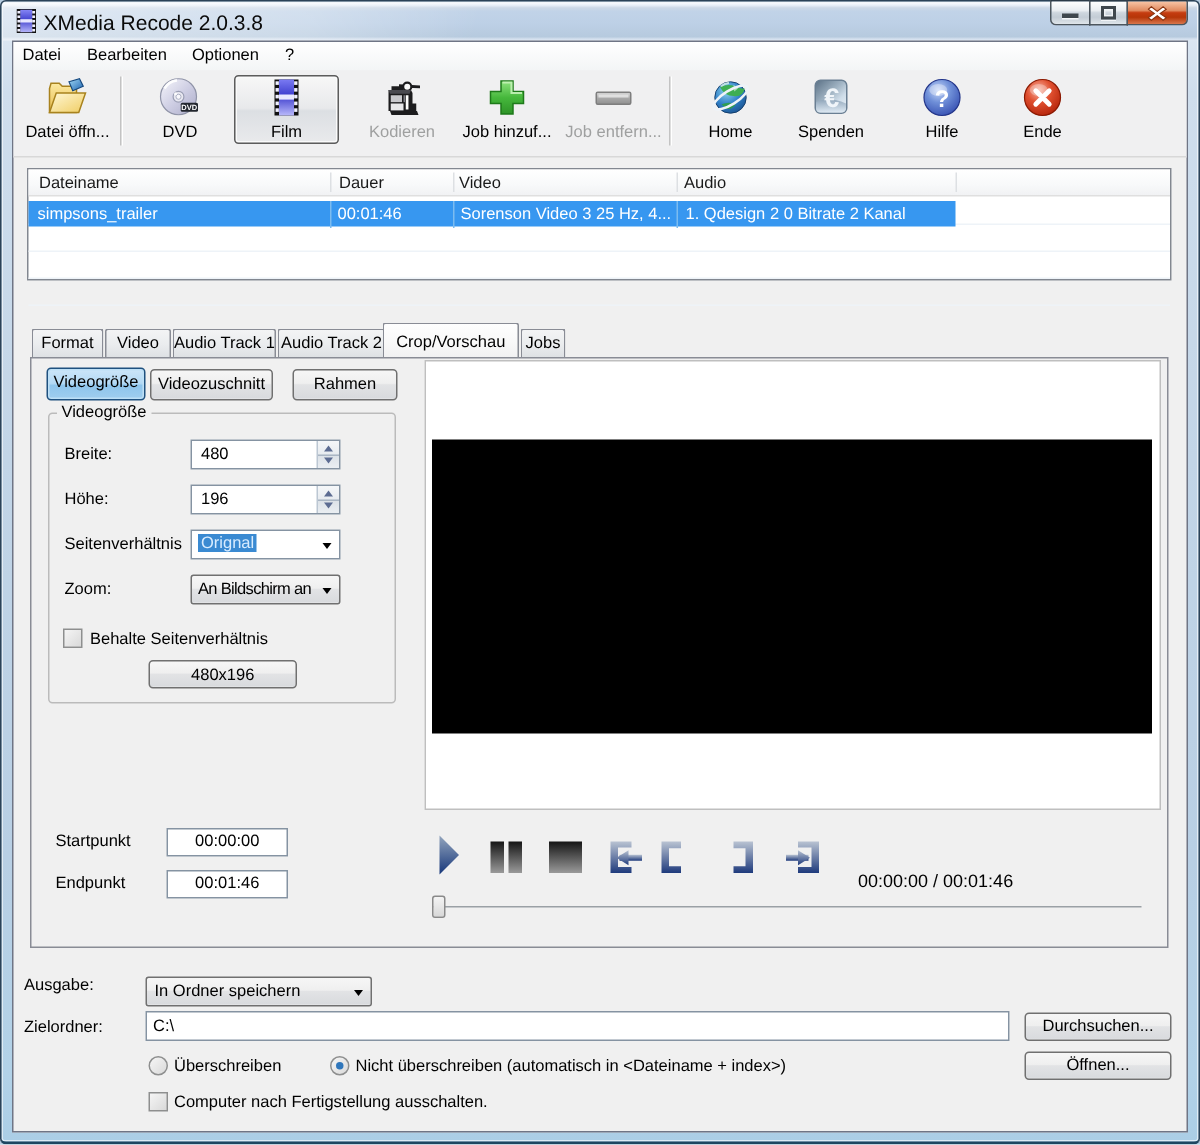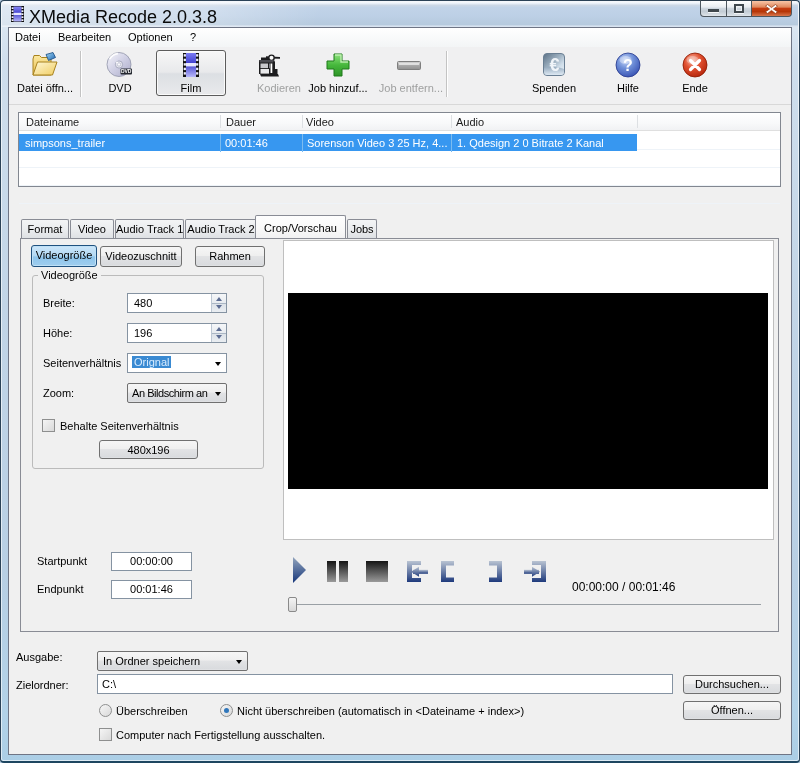--- a/index.html
+++ b/index.html
@@ -12,40 +12,40 @@
 #frame { left:0; top:0; width:800px; height:763px;
   background:linear-gradient(180deg,#e3ecf5 0%,#cfdeed 8%,#c2d5e7 40%,#b8cfe4 75%,#b2d2e8 94%,#abcee6 100%);
   border:1px solid #2b4257; border-bottom:2px solid #1e4660; border-radius:4px;
   box-shadow:inset 0 0 0 1px rgba(255,255,255,.6); }
 #titlebar { left:2px; top:2px; width:796px; height:25px;
   background:linear-gradient(105deg,rgba(255,255,255,.5) 0%,rgba(255,255,255,.28) 26%,rgba(255,255,255,0) 40%),
   linear-gradient(180deg,#f7fafd 0%,#e8eff8 6%,#ccd8e6 13%,#c1d3e8 22%,#bdd0e6 55%,#b6cade 90%,#d4e0ee 96%,#dce6f2 100%); }
 #client { left:8px; top:27px; width:784px; height:728px; background:#f0f0f0; border:1px solid #6f7585; }
 
 
-#title { left:29px; top:7px; font-size:18px; color:#0a0a0a; }
+#title { left:29px; top:7px; font-size:14px; color:#0a0a0a; }
 #winbtns { left:700px; top:0px; width:92px; height:18px; }
 .wbtn { position:absolute; top:0; height:17px; border:1px solid #4d565e; border-top:1px solid #2b3a48;
   background:linear-gradient(180deg,#ffffff 0%,#e9edf1 40%,#ced6de 50%,#c3ccd5 70%,#dfe5ea 100%); }
 #wmin { left:0; width:27px; border-bottom-left-radius:4px; }
 #wmax { left:26px; width:26px; }
 #wclose { left:51px; width:41px; border-bottom-right-radius:4px;
   background:linear-gradient(180deg,#f8c5a6 0%,#e08a60 40%,#c53c10 50%,#b63608 70%,#d8764c 100%); }
 .wglyph { position:absolute; }
 
 
 #menubar { left:9px; top:28px; width:782px; height:19px; background:linear-gradient(180deg,#ffffff,#f3f5f6); }
 .mitem { position:absolute; top:3px; color:#000; }
 
 
 #toolbar { left:9px; top:47px; width:782px; height:58px; background:#f0f0f1; border-bottom:1px solid #d8d8d8; }
 .titem { position:absolute; top:4px; text-align:center; color:#000; white-space:nowrap; }
 .titem svg { display:block; margin:1px auto 0; }
 .titem .lbl { margin-top:4px; font-size:11px; }
-.titem.gray { color:#9fa0a0;text-align:right; }
+.titem.gray { color:#9fa0a0; }
 .tsep { position:absolute; top:4px; width:2px; height:46px; border-left:1px solid #c3c3c3; border-right:1px solid #ffffff; }
 #filmbtn { position:absolute; left:147px; top:3px; width:70px; height:46px; border:1px solid #5c5c5c; border-radius:3px;
   background:linear-gradient(180deg,#f7f7f7,#e8e9eb 48%,#dcdfe3 52%,#e9eaec); box-shadow:inset 0 0 0 1px #fafafa; }
 
 
 #list { left:18px; top:112px; width:763px; height:75px; background:#fff; border:1px solid #828790; }
 #lhead { position:absolute; left:0; top:0; width:100%; height:18px; background:linear-gradient(180deg,#ffffff,#f8f9fa 60%,#f1f2f4); border-bottom:1px solid #dfdfdf; }
 .hcol { position:absolute; top:3px; color:#1a1a1a; }
 .hsep { position:absolute; top:2px; width:1px; height:13px; background:#dde0e3; }
 #lrow1 { position:absolute; left:0px; top:21px; width:618px; height:17px; background:#3797f0; color:#fff; }
@@ -262,20 +262,38 @@
       <stop offset="0" stop-color="#d8d8d8"></stop>
             <stop offset="0.5" stop-color="#a8a8a8"></stop>
             <stop offset="1" stop-color="#909090"></stop>
     </linearGradient>
         </defs>
     <rect x="2.5" y="9.5" width="23" height="8" rx="1" fill="url(#gry)" stroke="#7e7e7e" stroke-width="1"></rect>
     <rect x="4" y="11" width="20" height="2" fill="#e8e8e8" opacity="0.8"></rect>
   </svg>
       <div class="lbl">Job entfern...</div>
     </div>
+  <div class="titem" style="left:448px;width:60px">
+      <svg width="28" height="26" viewBox="0 0 28 26" id="i-home">
+    <defs>
+      <radialGradient id="glb" cx="0.38" cy="0.3" r="0.95">
+            <stop offset="0" stop-color="#8fd4ec"></stop>
+            <stop offset="0.45" stop-color="#2f7fc8"></stop>
+            <stop offset="1" stop-color="#123e74"></stop>
+          </radialGradient>
+    </defs>
+    <circle cx="14" cy="13" r="10.5" fill="url(#glb)" stroke="#123a66" stroke-width="0.6"></circle>
+    <path d="M7,6 Q12,3.5 17,5.5 Q21,7.5 23.5,7 Q22,13 16,12 Q10,12 7,6 Z" fill="#3dae52"></path>
+    <path d="M16,4.5 L19,7 L16.5,9 Z" fill="#bfe8c8" opacity="0.8"></path>
+    <path d="M8,17.5 Q13,15.5 17.5,17.5 Q15,21.5 11,20.5 Z" fill="#2f9e46" opacity="0.9"></path>
+    <ellipse cx="14" cy="13" rx="13.2" ry="4.6" fill="none" stroke="#eef3f8" stroke-width="1.7" transform="rotate(-32 14 13)"></ellipse>
+    <path d="M7.5,5.5 A10 10 0 0 1 13,3.2" fill="none" stroke="#d8f0e8" stroke-width="1.5" opacity="0.8"></path>
+  </svg>
+      <div class="lbl">Home</div>
+    </div>
   <div class="titem" style="left:514px;width:62px">
       <svg width="28" height="26" viewBox="0 0 28 26" id="i-eur">
     <defs>
       <linearGradient id="eb" x1="0" y1="0" x2="0.9" y2="1">
         <stop offset="0" stop-color="#5a7085"></stop>
             <stop offset="0.45" stop-color="#9fb2c2"></stop>
             <stop offset="0.7" stop-color="#cfdde9"></stop>
             <stop offset="1" stop-color="#eaf2f8"></stop>
       </linearGradient>
       <linearGradient id="eb2" x1="0" y1="0" x2="0" y2="1">

